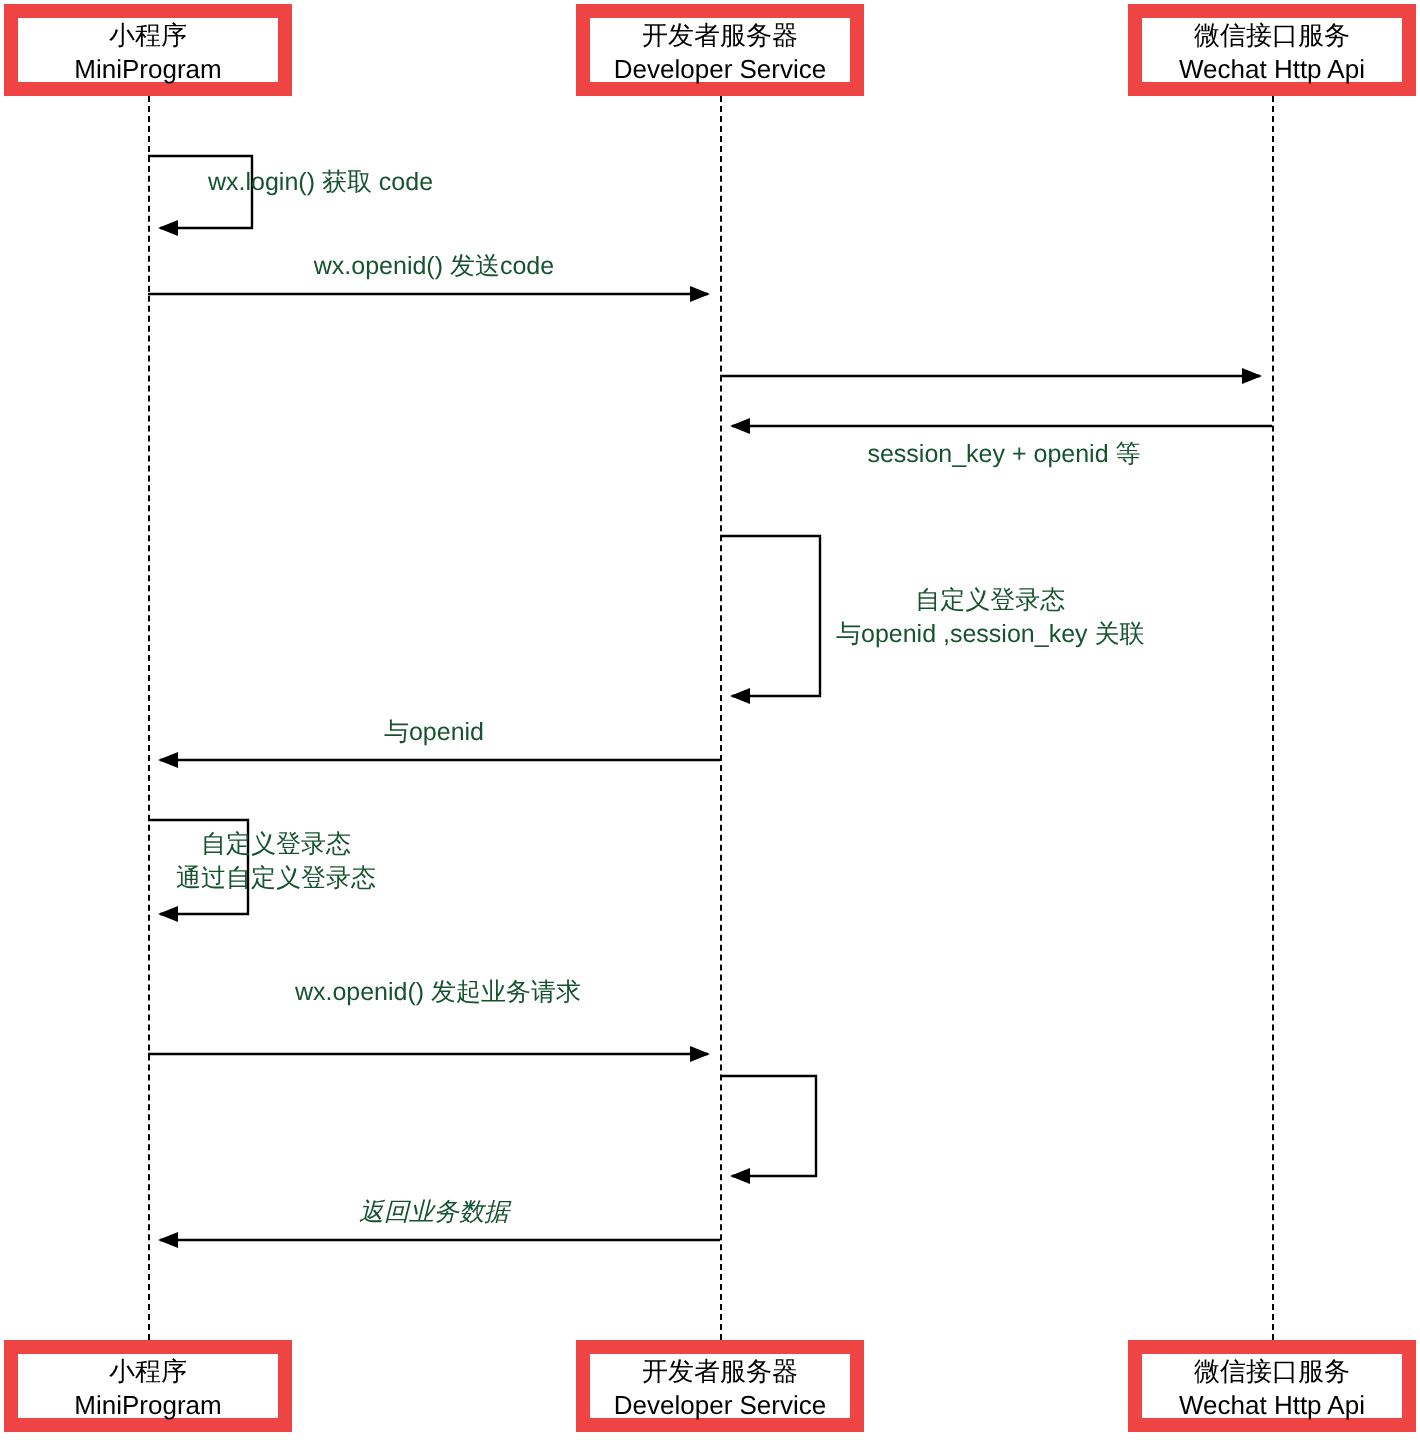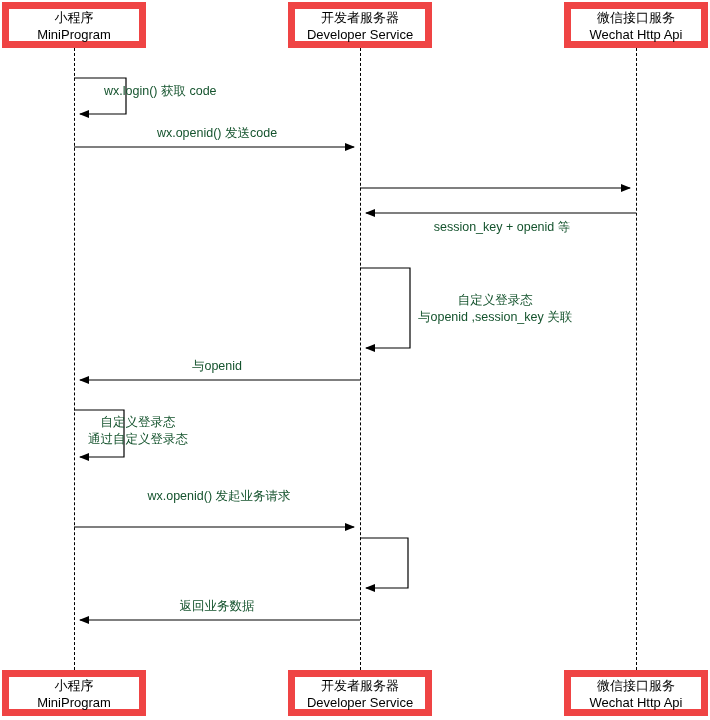--- a/index.html
+++ b/index.html
@@ -151,17 +151,17 @@
   <div class="msg-label" style="left:74px; top:414px; width:128px;">
     <span class="l1">自定义登录态</span>
     <span class="l2">通过自定义登录态</span>
   </div>
 
   <div class="msg-label" style="left:74px; top:488px; width:290px;">
     <span class="l1">wx.openid() 发起业务请求</span>
   </div>
 
 
-  <div class="msg-label" style="left:74px; top:598px; width:286px;">
+  <div class="msg-label" style="left:74px; top:598px; width:286px;font-style:italic;">
     <span class="l1">返回业务数据</span>
   </div>
 
 </div>
 
 </body></html>

